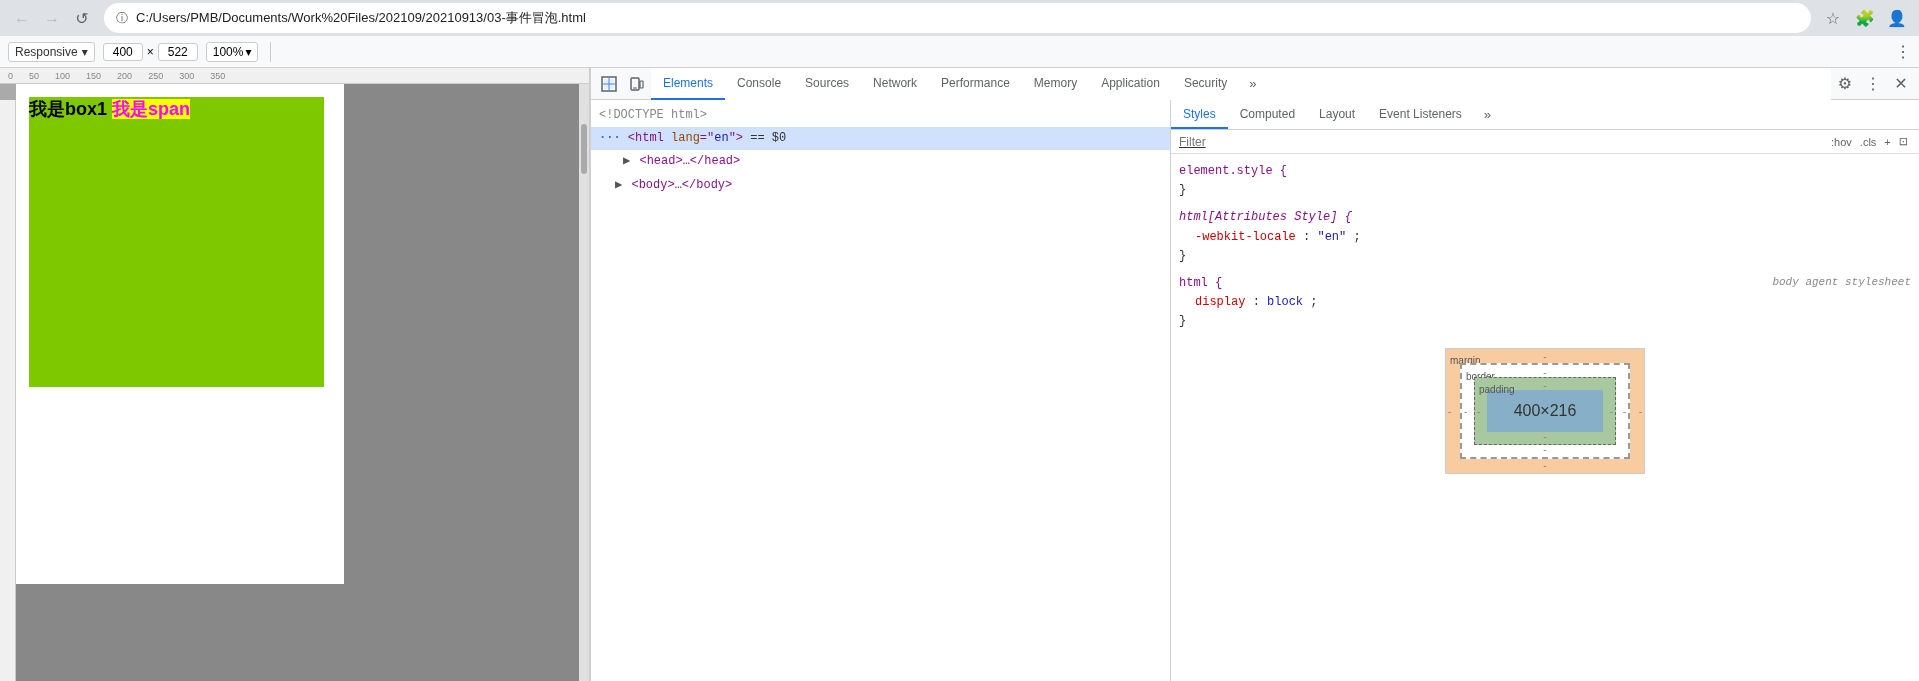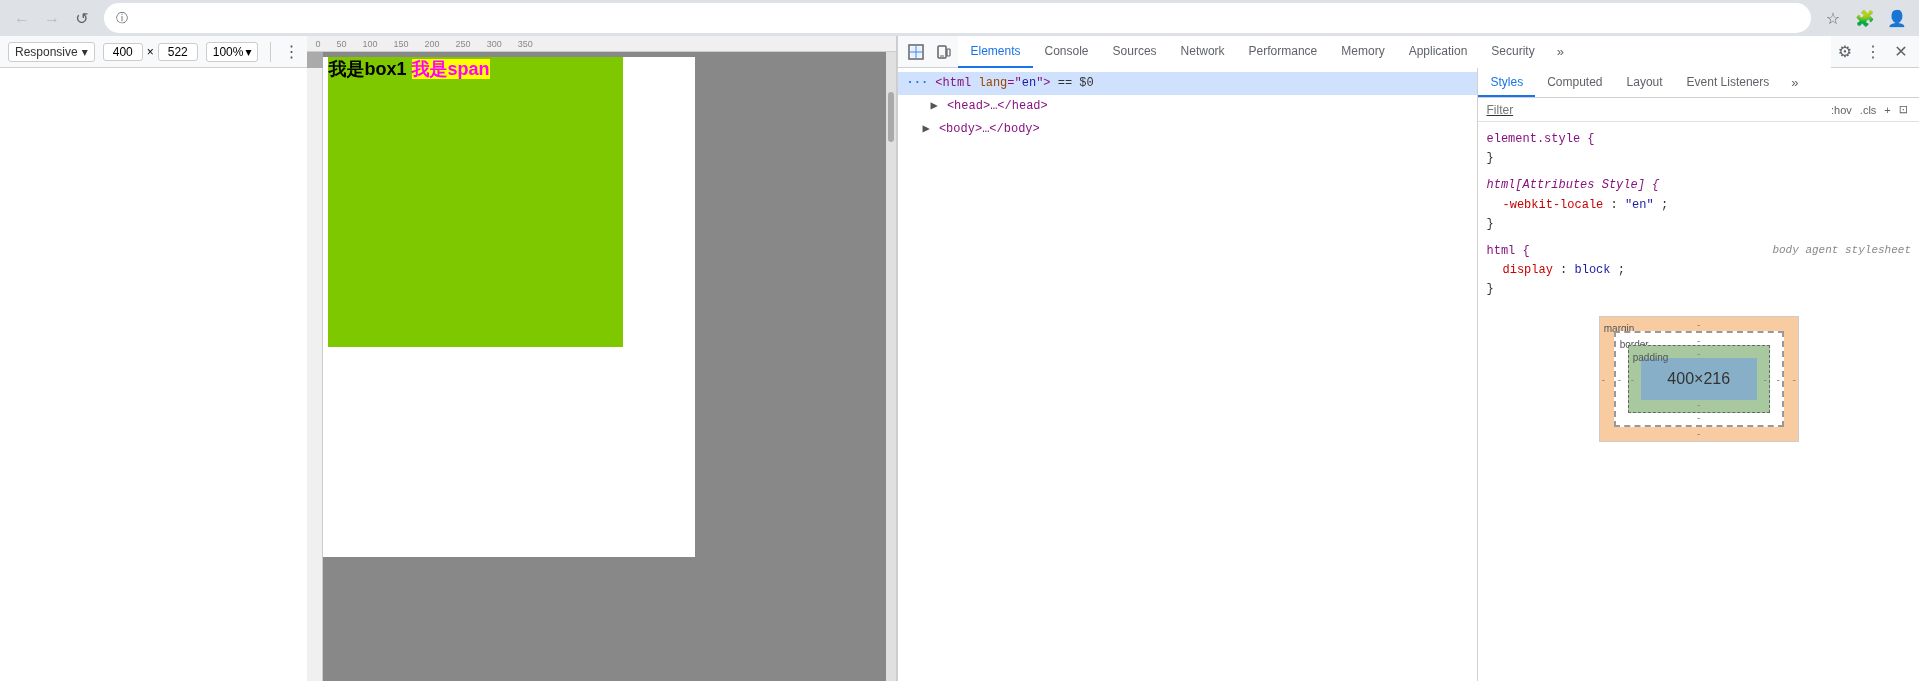--- a/index.html
+++ b/index.html
@@ -79,21 +79,21 @@
       display: flex;
       align-items: center;
       justify-content: center;
       color: #5f6368;
       font-size: 16px;
     }
 
     
     .devtools-outer {
       display: flex;
-      flex-direction: row;
+      flex-direction: column;
       flex: 1;
       background: white;
     }
 
     .viewport-toolbar {
       background: #f8f9fa;
       border-bottom: 1px solid #d0d0d0;
       height: 32px;
       display: flex;
       align-items: center;
@@ -515,20 +515,21 @@
       </button>
       <button class="nav-btn disabled">
         <span>→</span>
       </button>
       <button class="nav-btn">
         <span>↺</span>
       </button>
     </div>
     <div class="address-bar">
       <span style="color:#5f6368; font-size:12px;">ⓘ</span>
+      <input type="text" style="font-size: 13px; color: rgb(32, 33, 36); border: none; outline: none; flex: 1 1 0%; font-family: Arial;" value="C:/Users/PMB/Documents/Work%20Files/202109/20210913/03-事件冒泡.html">
     </div>
     <div class="browser-actions">
       <button class="browser-action-btn">
         <span>☆</span>
       </button>
       <button class="browser-action-btn">
         <span>🧩</span>
       </button>
       <button class="browser-action-btn">
         <span>👤</span>
@@ -566,21 +567,21 @@
           <span class="ruler-mark">150</span>
           <span class="ruler-mark">200</span>
           <span class="ruler-mark">250</span>
           <span class="ruler-mark">300</span>
           <span class="ruler-mark">350</span>
         </div>
         <div style="display:flex; flex:1; position:relative;">
           <div class="viewport-ruler-v"></div>
           <div class="viewport-content">
 
-            <div style="background:white; width:372px; min-height:500px; padding:0; position:relative;">
+            <div style="background:white; width:328px; min-height:500px; padding:8px; position:relative;">
               <div class="box1">
                 <div class="box1-text">
                   <span>我是box1 </span><span class="span-text">我是span</span>
                 </div>
               </div>
             </div>
 
             <div style="position:absolute; right:0; top:0; bottom:0; width:10px; background:#e0e0e0; display:flex; justify-content:center; padding-top:40px;">
               <div style="width:6px; height:50px; background:#aaa; border-radius:3px;"></div>
             </div>
@@ -643,20 +644,23 @@
             <span>⋮</span>
           </button>
           <button class="devtools-settings-btn">
             <span>✕</span>
           </button>
         </div>
 
         <div class="devtools-body">
 
           <div class="dom-panel">
+            <div class="dom-line">
+              <span class="dom-comment">&lt;!DOCTYPE html&gt;</span>
+            </div>
             <div class="dom-line selected">
               <span class="dom-selected-marker">···</span>
               <span class="dom-tag">&lt;html </span>
               <span class="dom-attr-name">lang</span><span class="dom-tag">="</span><span class="dom-attr-value">en</span><span class="dom-tag">"</span><span class="dom-tag">&gt;</span>
               <span class="dom-text"> == $0</span>
             </div>
             <div class="dom-line" style="padding-left: 32px;">
               <span class="dom-expand">▶</span>
               <span class="dom-tag">&lt;head&gt;…&lt;/head&gt;</span>
             </div>

